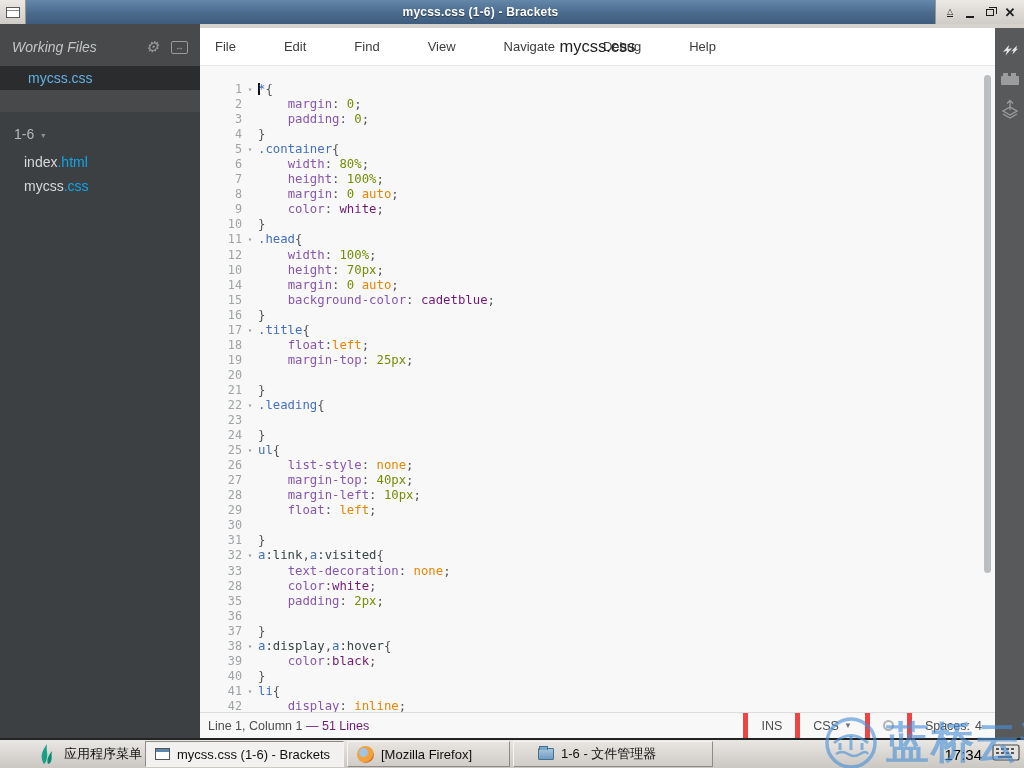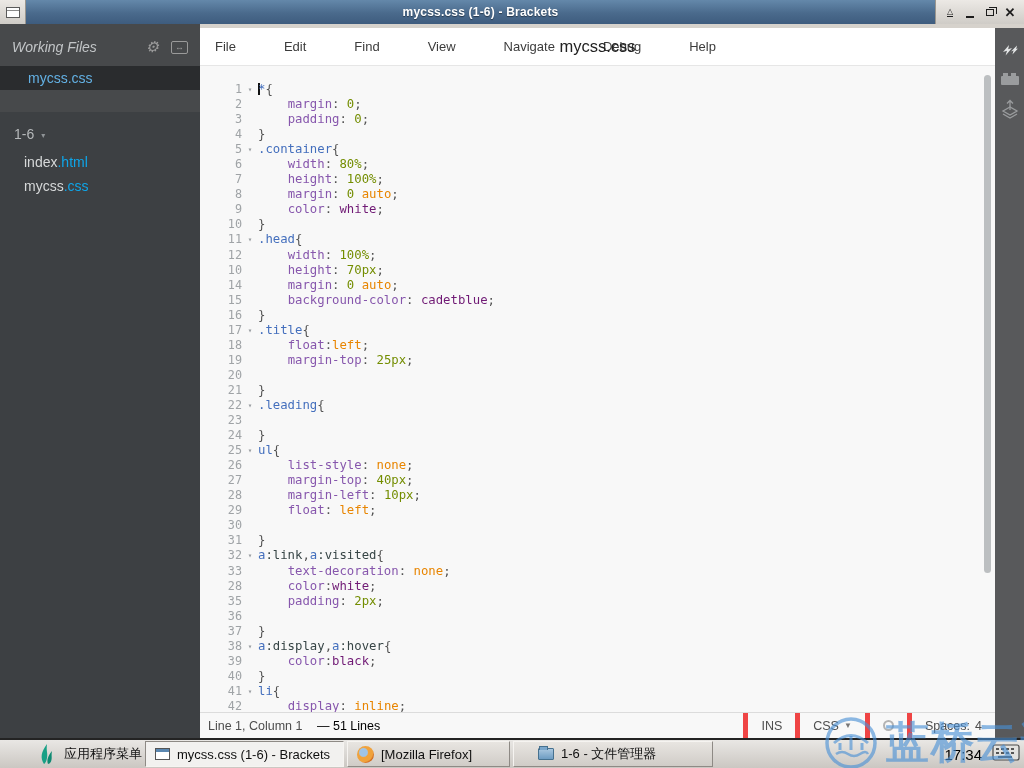--- a/index.html
+++ b/index.html
@@ -58,21 +58,21 @@
   .fold { width:16px; text-align:center; color:#9a9ea2; font-size:7.5px; flex:none; line-height:16px; }
   .code-text { white-space:pre; color:#535353; }
   .tk-sel{color:#446fbd} .tk-pseudo{color:#374546} .tk-prop{color:#8757ad}
   .tk-num{color:#738d00} .tk-atom{color:#e88501} .tk-kw{color:#701a75} .tk-plain{color:#535353}
   .cursor { display:inline-block; width:1.5px; height:12px; background:#111; vertical-align:-2px; margin-right:-1.5px; }
   .vscroll { position:absolute; right:4px; top:9px; width:7px; height:498px; background:#bcbfc1; border-radius:4px; }
 
   .statusbar { height:26px; border-top:1px solid #dcdcdc; background:#f8f8f8; display:flex;
     align-items:center; font-size:12.5px; color:#4d4d4d; }
   .sb-left { padding-left:8px; flex:1; }
-  .sb-dim { color:#000000;margin-left:11px; }
+  .sb-dim { color:#701a75; }
   .sb-item { border-left:5px solid #ef4444; height:100%; display:flex; align-items:center;
     padding:0 13px; gap:5px; }
   .sb-caret { font-size:8px; color:#777; }
   .lint-circle { width:11px; height:11px; border:2px solid #b3b3b3; border-radius:50%; }
 
   
   .righttoolbar { position:absolute; left:995px; top:28px; width:29px; height:710px; background:#58595b;
     display:flex; flex-direction:column; align-items:center; padding-top:13px; gap:13px; }
   .brick { width:18px; height:9px; background:#9a9c9e; border-radius:1px; position:relative; margin-top:4px; }
   .brick::before { content:""; position:absolute; top:-3px; left:2px; width:5px; height:3px; background:#9a9c9e; }

